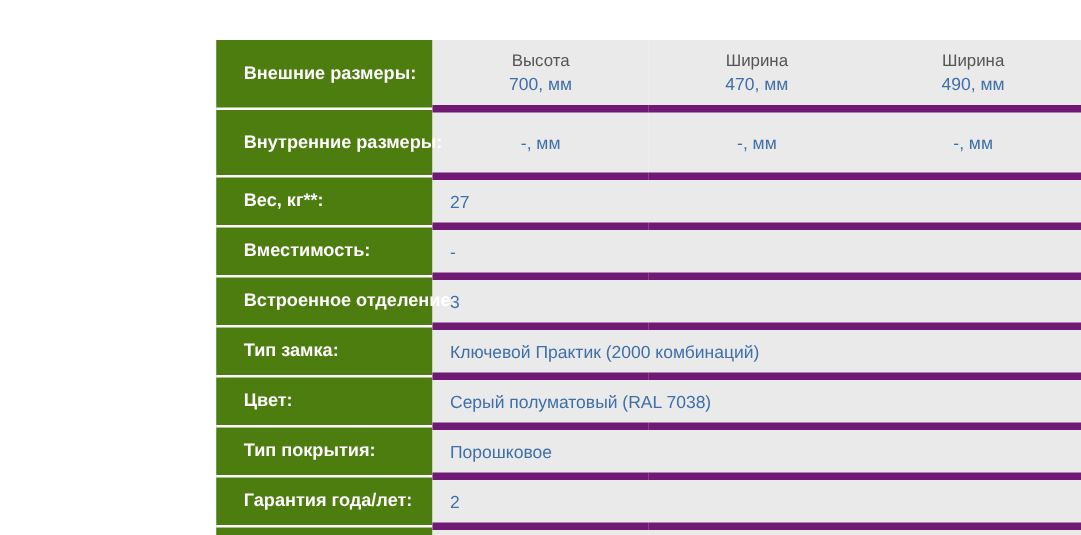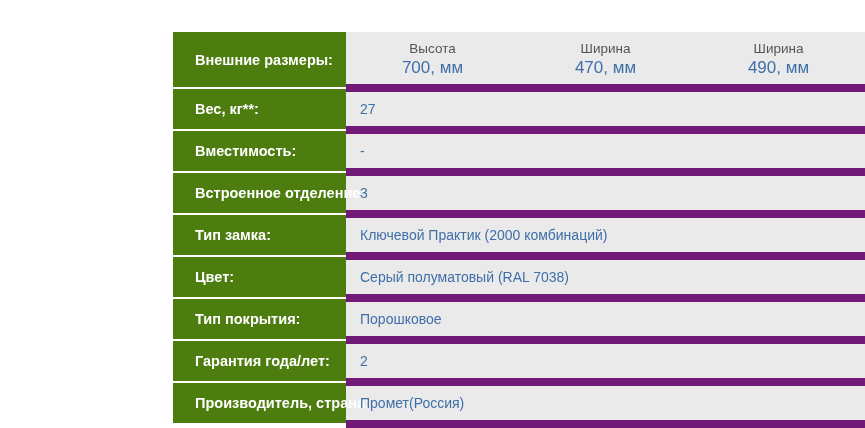--- a/index.html
+++ b/index.html
@@ -38,36 +38,36 @@
     padding-left: 22px;
     padding-right: 10px;
     border-bottom: 2px solid #ffffff;
     white-space: nowrap;
   }
   .value-cell {
     background: #eaeaea;
     color: #3f6fa8;
     font-size: 14px;
     padding-left: 14px;
-    border-bottom: 8px solid #701a75;
+    border-bottom: 6px solid #701a75;
     white-space: nowrap;
   }
   .value-cell.center {
     text-align: center;
     padding-left: 0;
   }
   .dim-label {
     color: #555555;
     font-size: 13.5px;
     display: block;
     line-height: 19px;
   }
   .dim-value {
     color: #3f6fa8;
-    font-size: 17px;
+    font-size: 14px;
     display: block;
     line-height: 19px;
   }
   .dim-row .label-cell,
   .dim-row .value-cell {
     height: 52px;
   }
   .dim-row2 .label-cell,
   .dim-row2 .value-cell {
     height: 48px;
@@ -99,20 +99,27 @@
     <td class="value-cell center" style="width:180px">
       <span class="dim-label">Ширина</span>
       <span class="dim-value">470, мм</span>
     </td>
     <td class="value-cell center" style="width:205px">
       <span class="dim-label">Ширина</span>
       <span class="dim-value">490, мм</span>
     </td>
   </tr>
 
+  <tr class="dim-row2">
+    <td class="gutter"></td>
+    <td class="label-cell">Внутренние размеры:</td>
+    <td class="value-cell center">-, мм</td>
+    <td class="value-cell center">-, мм</td>
+    <td class="value-cell center">-, мм</td>
+  </tr>
 
   <tr class="tall">
     <td class="gutter"></td>
     <td class="label-cell">Вес, кг**:</td>
     <td class="value-cell" colspan="3">27</td>
   </tr>
 
   <tr class="tall">
     <td class="gutter"></td>
     <td class="label-cell">Вместимость:</td>

